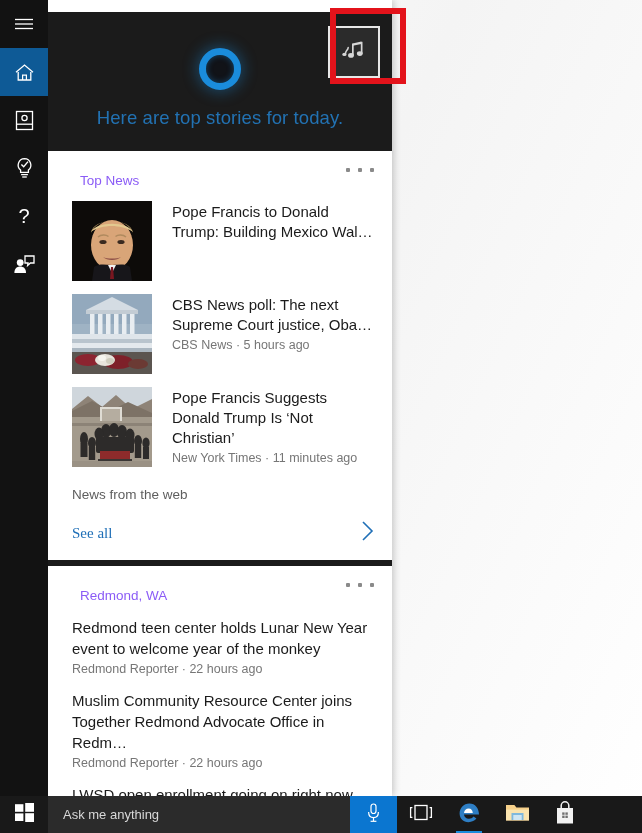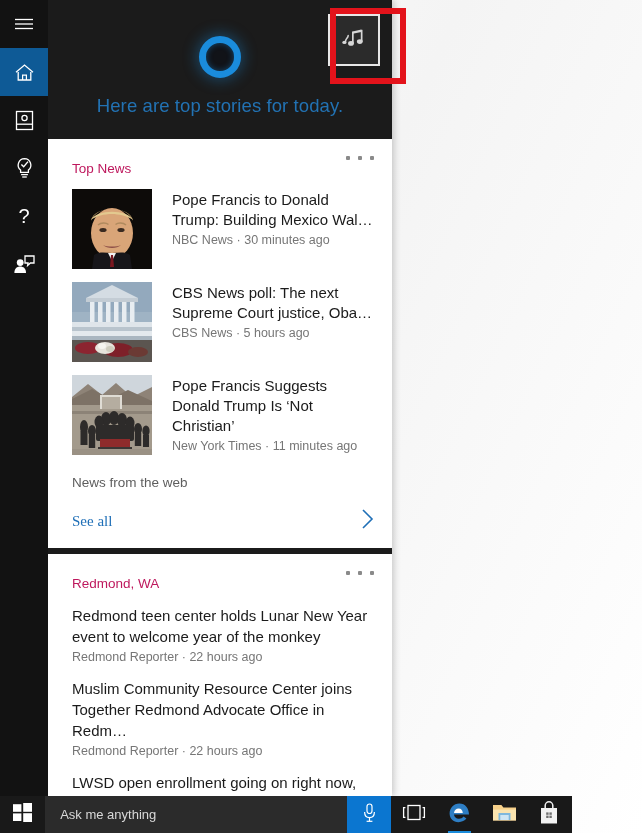--- a/index.html
+++ b/index.html
@@ -61,20 +61,21 @@
   .rail-btn svg { display: block; }
 
   
   .content {
     flex: 1 1 auto;
     min-width: 0;
     display: flex;
     flex-direction: column;
     background: #ffffff;
     overflow: hidden;
+    margin-top: 12px;
   }
 
   
   .greet {
     position: relative;
     height: 139px;
     flex: 0 0 139px;
     background: #1b1b1b;
     display: flex;
     flex-direction: column;
@@ -152,23 +153,23 @@
     justify-content: space-between;
     cursor: pointer;
   }
   .card-dots i {
     display: block;
     width: 4px; height: 4px;
     background: #8a8a8a;
     border-radius: 1px;
   }
   .card-head {
-    padding: 22px 0 0 24px;
+    padding: 22px 0 0 32px;
     font-size: 13.5px;
-    color: #be185d;
+    color: #8b5cf6;
     font-weight: 400;
   }
 
   
   .news-row {
     display: flex;
     flex-direction: row;
     gap: 20px;
     padding: 13px 18px 0 24px;
     cursor: pointer;
@@ -218,21 +219,21 @@
     font-size: 15px;
     color: #1f6fb7;
     font-family: Liberation Serif, serif;
   }
   .chev { color: #1f6fb7; display: block; }
 
   
   .taskbar {
     position: absolute;
     left: 0; bottom: 0;
-    width: 572px;
+    width: 642px;
     height: 37px;
     background: #191919;
     display: flex;
     align-items: stretch;
     z-index: 30;
   }
   .start-btn {
     width: 48px;
     display: flex; align-items: center; justify-content: center;
     cursor: pointer;
@@ -393,21 +394,20 @@
                 <path d="M26 36 C29 33.5 34 33.5 36.5 35.5" stroke="#b08a5e" stroke-width="1.6" fill="none"></path>
                 <path d="M43.5 35.5 C46 33.5 51 33.5 54 36" stroke="#b08a5e" stroke-width="1.6" fill="none"></path>
                 <path d="M31 56 C35 60 45 60 49 56 C45 58 35 58 31 56 Z" fill="#8d4f47"></path>
                 <path d="M22 66 C28 62 34 64 40 64 C46 64 52 62 58 66 L60 80 L20 80 Z" fill="#17161a"></path>
                 <path d="M36 64 L40 72 L44 64 Z" fill="#f2f2f2"></path>
                 <path d="M39 66 L41 66 L42 78 L38 78 Z" fill="#7a1720"></path>
               </svg>
             </div>
             <div class="news-text">
               <div class="news-title">Pope Francis to Donald Trump: Building Mexico Wal…</div>
-              <div class="news-meta">NBC News · 30 minutes ago</div>
             </div>
           </div>
 
           <div class="news-row">
             <div class="thumb">
               <svg viewBox="0 0 80 80">
                 <rect width="80" height="80" fill="#9fb3c4"></rect>
                 <rect y="0" width="80" height="30" fill="#93a9bd"></rect>
                 <path d="M40 3 L66 16 L14 16 Z" fill="#d4dce3"></path>
                 <rect x="14" y="16" width="52" height="4" fill="#c3ccd4"></rect>

